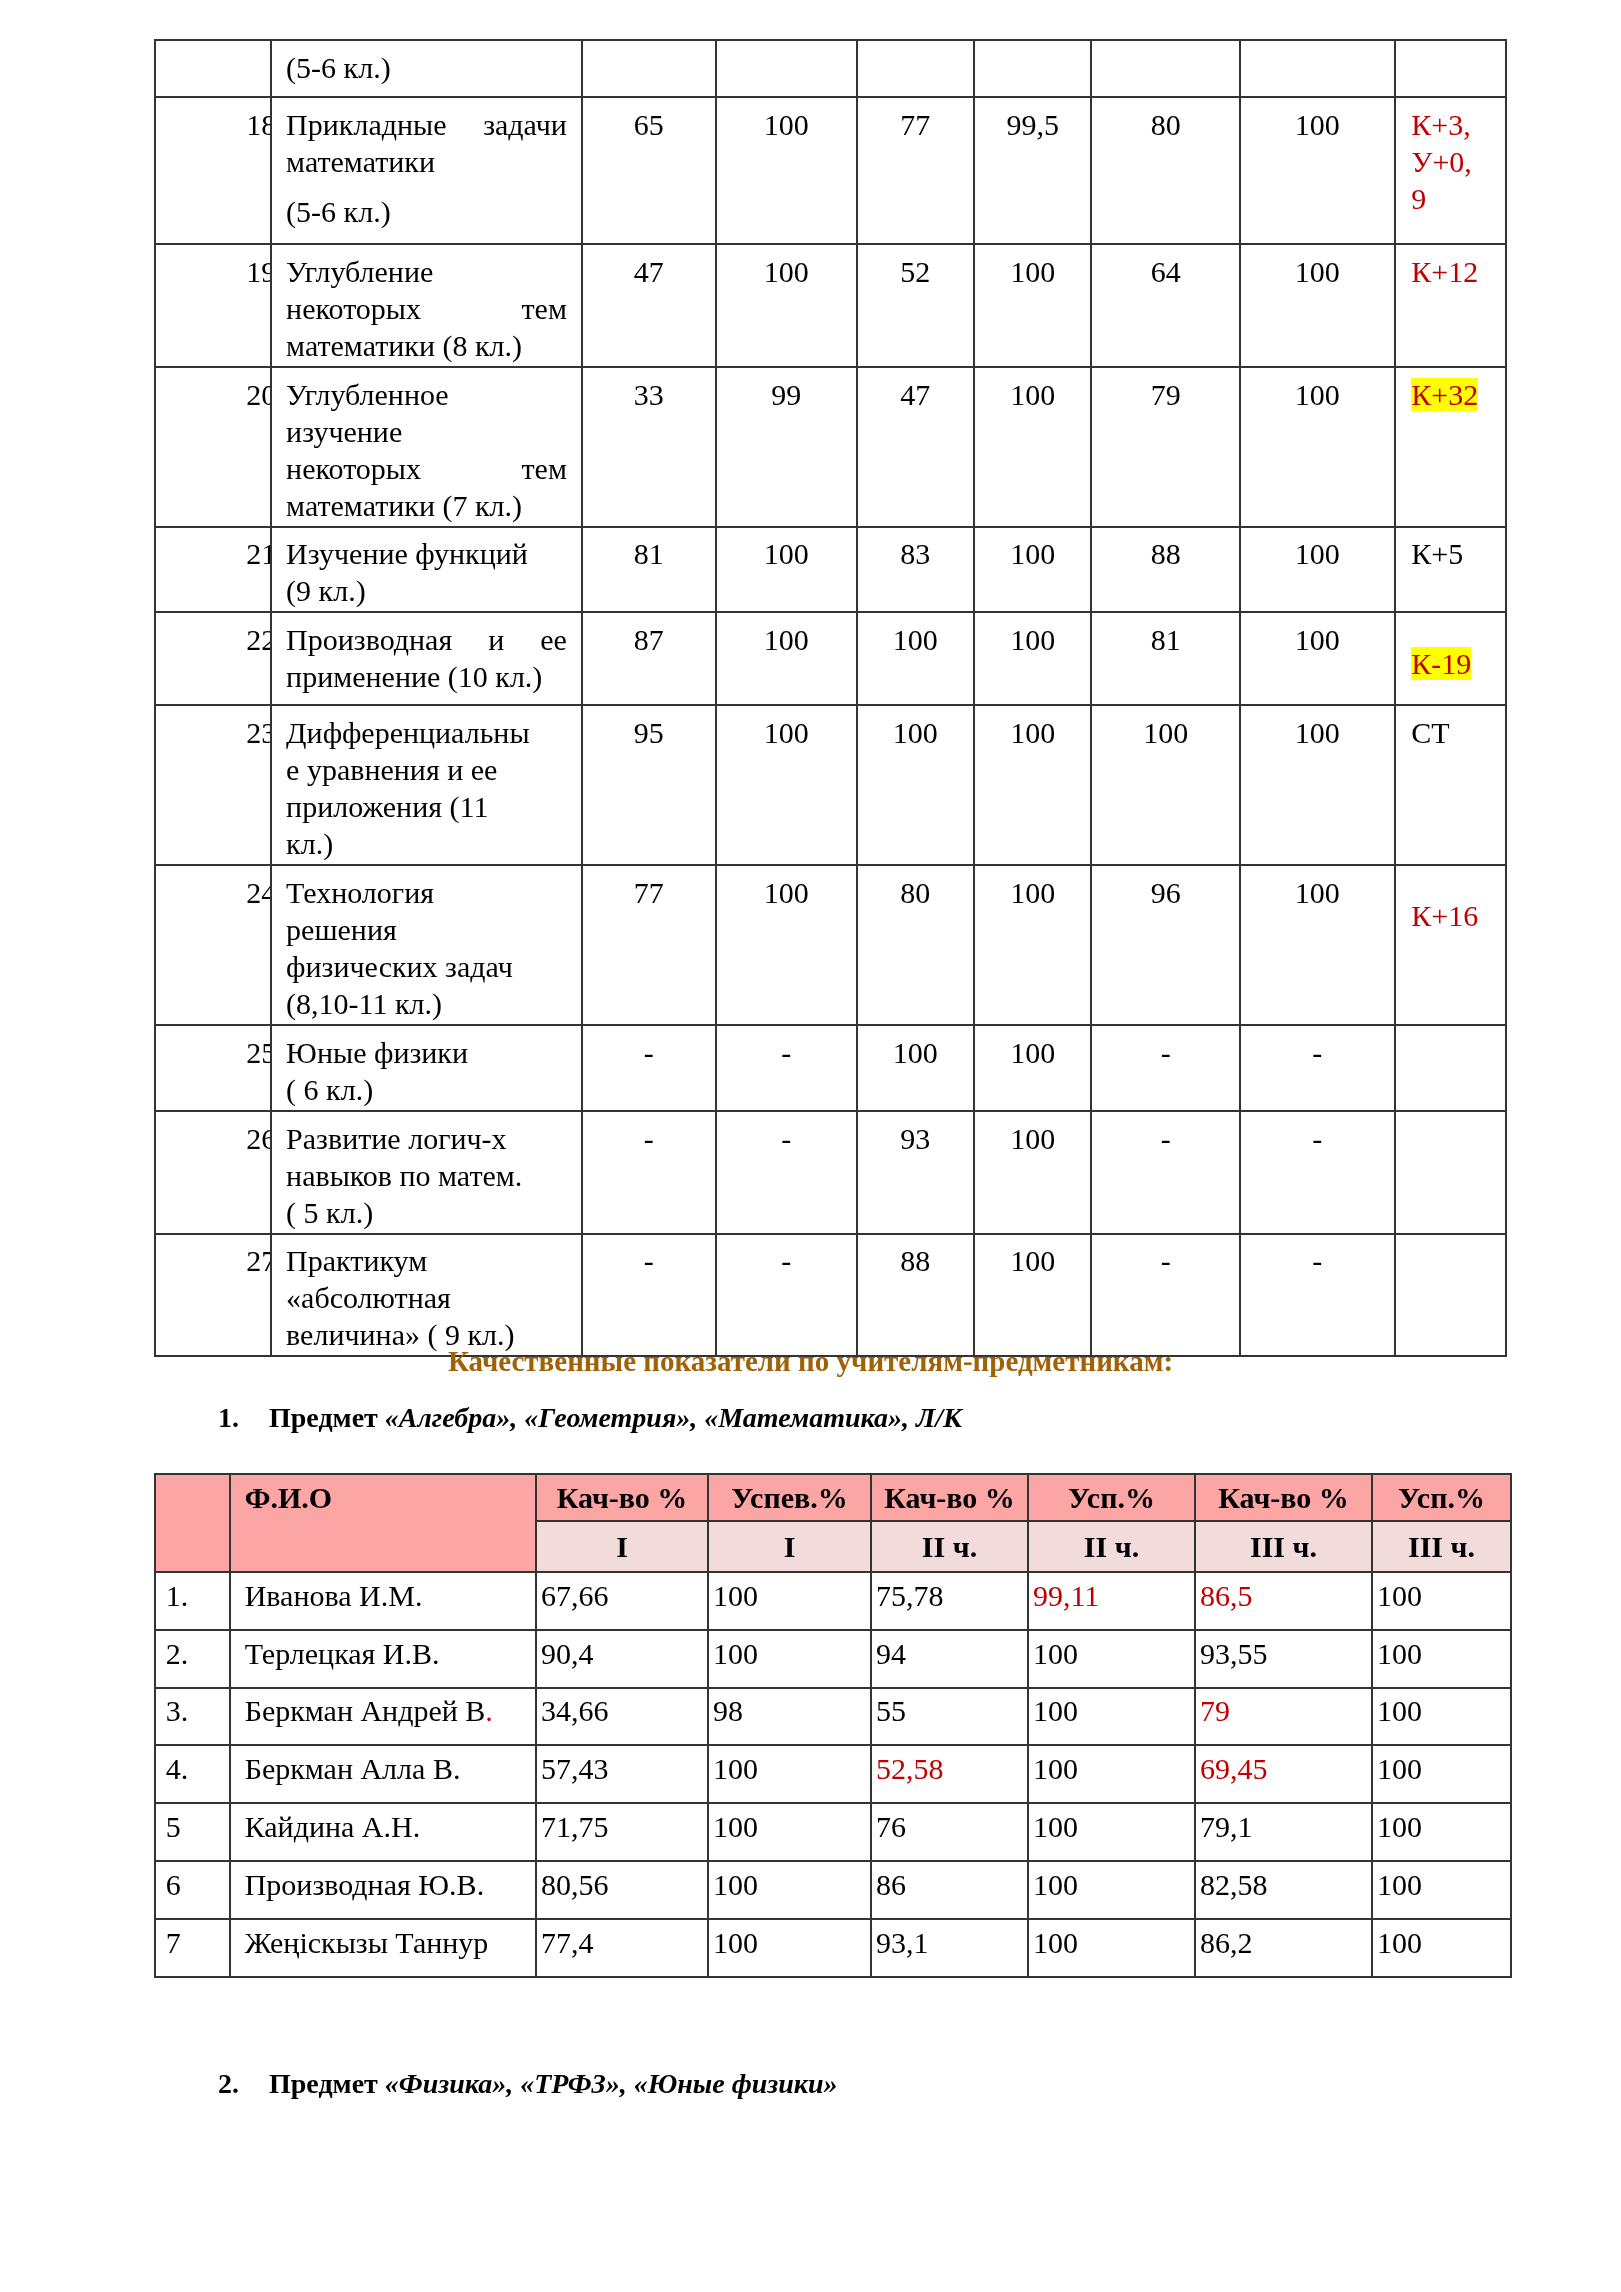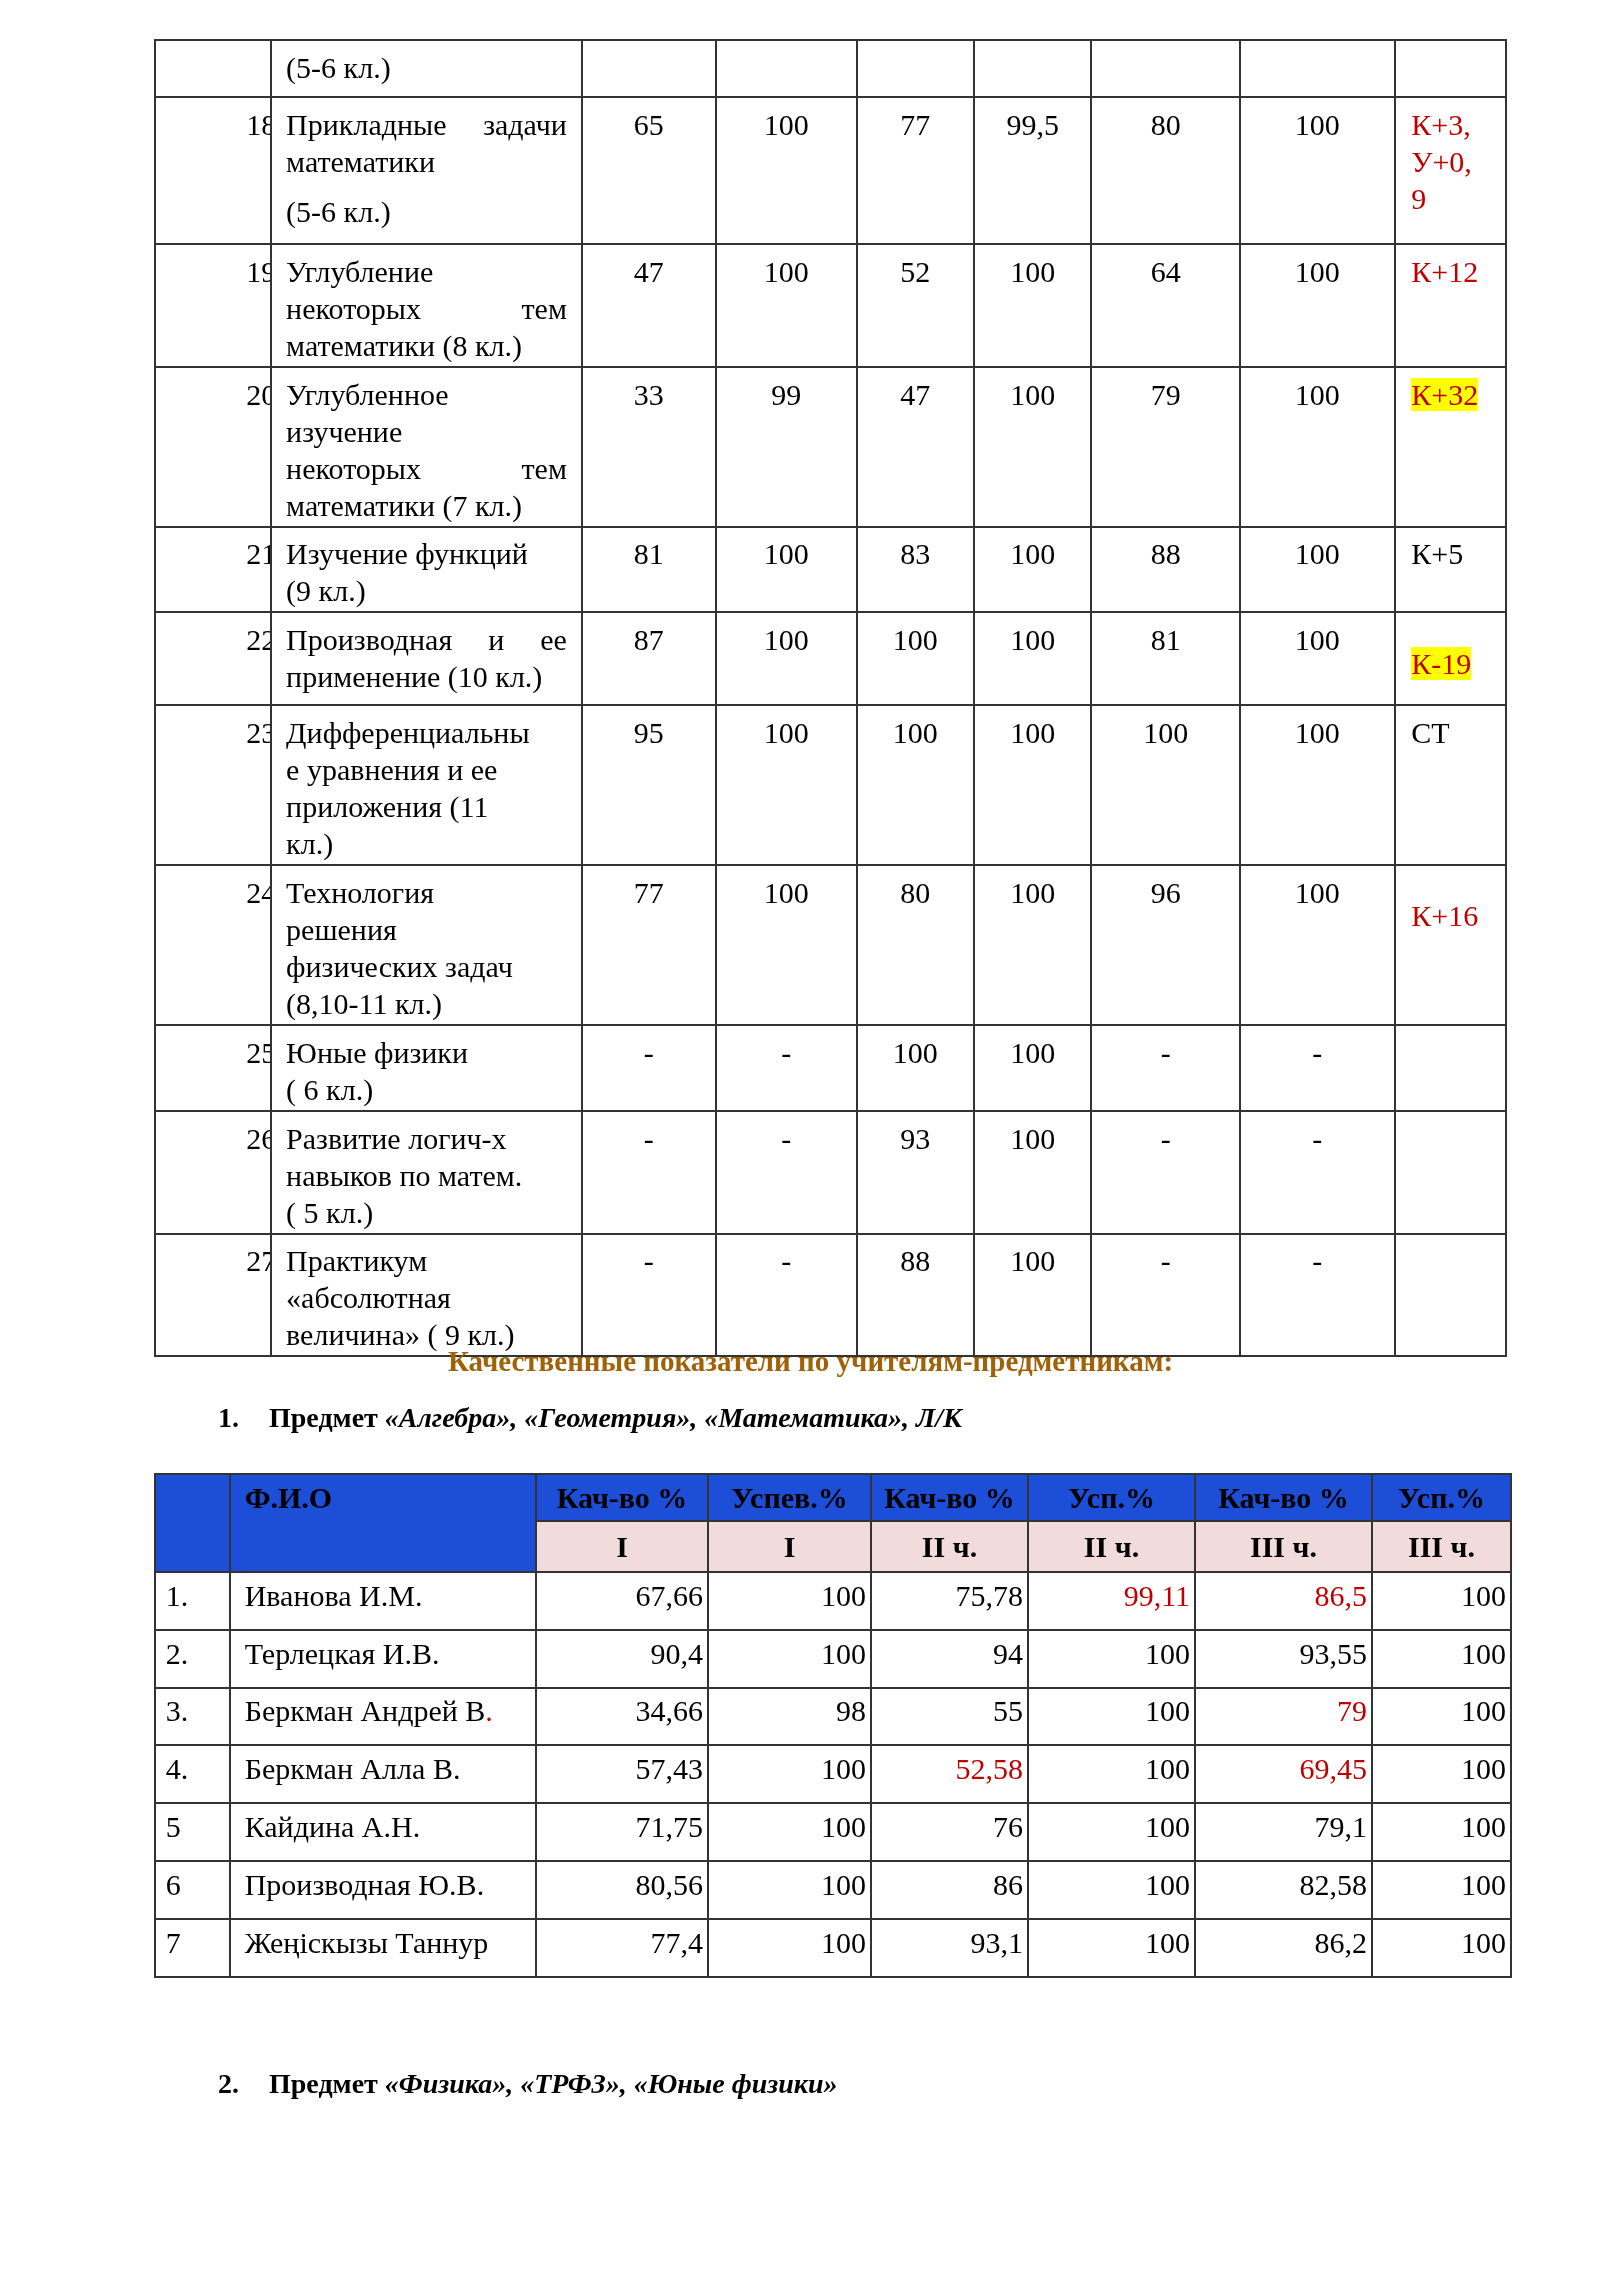--- a/index.html
+++ b/index.html
@@ -94,41 +94,41 @@
       border-collapse: collapse;
       table-layout: fixed;
       font-size: 30px;
       line-height: 37px;
     }
     #t2 td, #t2 th {
       border: 2px solid #333333;
     }
     #t2 th {
       font-weight: bold;
-      background: #1d4ed8;
+      background: #fca5a5;
       vertical-align: top;
       padding: 3.9px 5.9px;
       line-height: 37px;
     }
     #t2 th.fio { text-align: left; padding-left: 13.7px; }
     #t2 th.sub {
       background: #f2dcdb;
       height: 45px;
       padding: 2px 3.9px;
       vertical-align: middle;
     }
     #t2 td {
       height: 52px;
       padding: 0 3.9px;
       vertical-align: top;
       padding-top: 3.9px;
     }
     #t2 td.idx { padding-left: 9.8px; }
     #t2 td.fio { padding-left: 13.7px; white-space: nowrap; }
-    #t2 td.val { text-align: right; }
+    #t2 td.val { text-align: left; }
   </style>
 </head>
 <body>
 
 <table id="t1">
   <colgroup>
     <col style="width:116px">
     <col style="width:309px">
     <col style="width:134px">
     <col style="width:140px">

